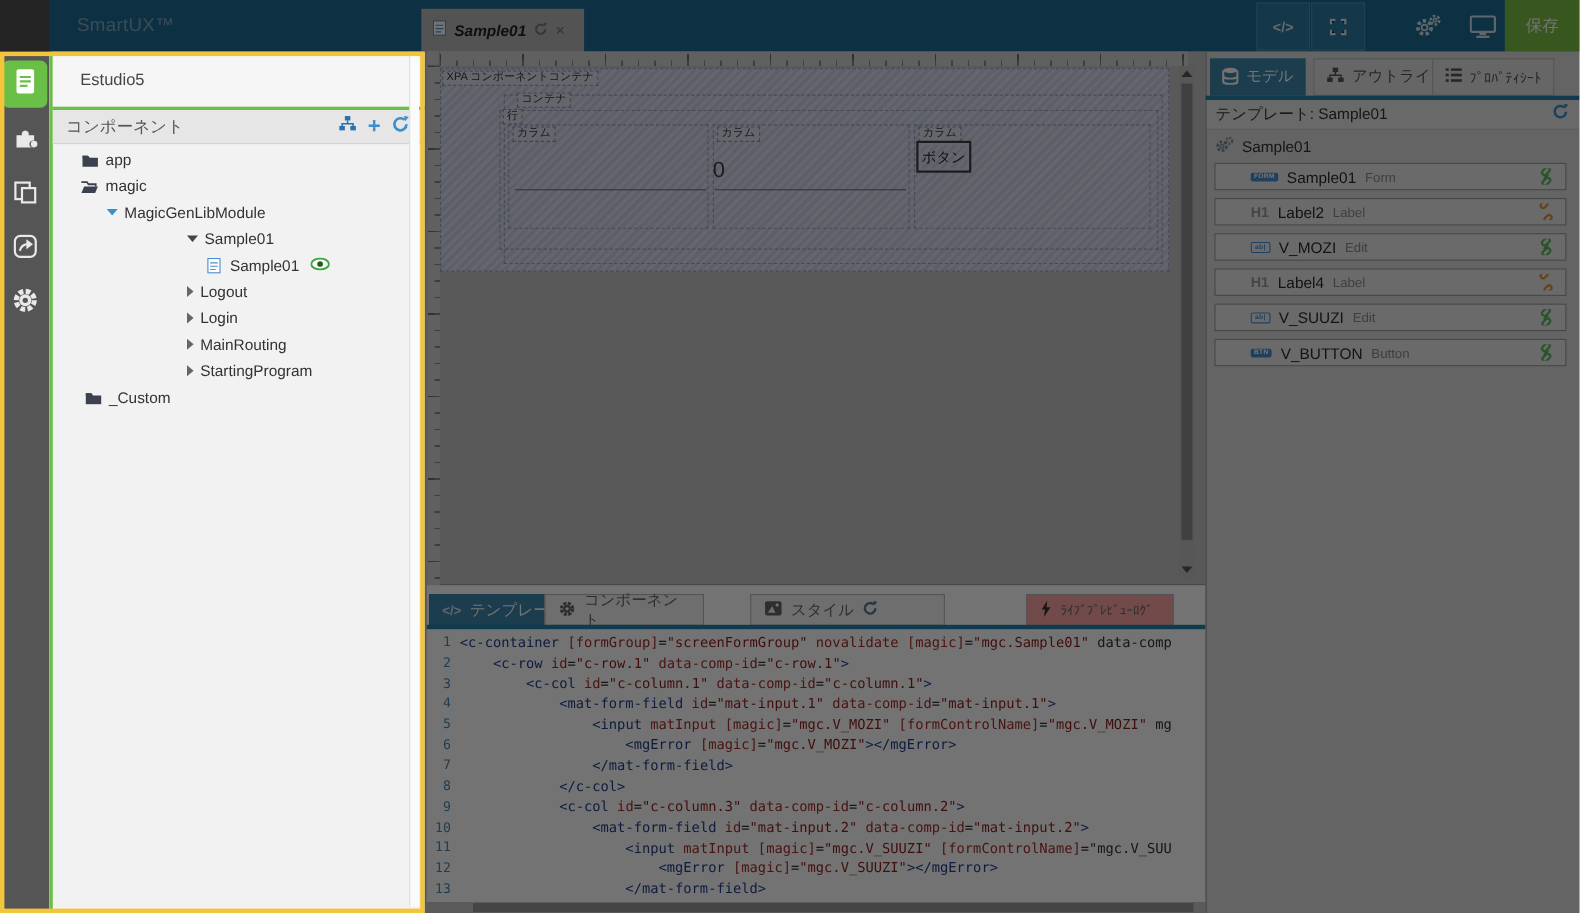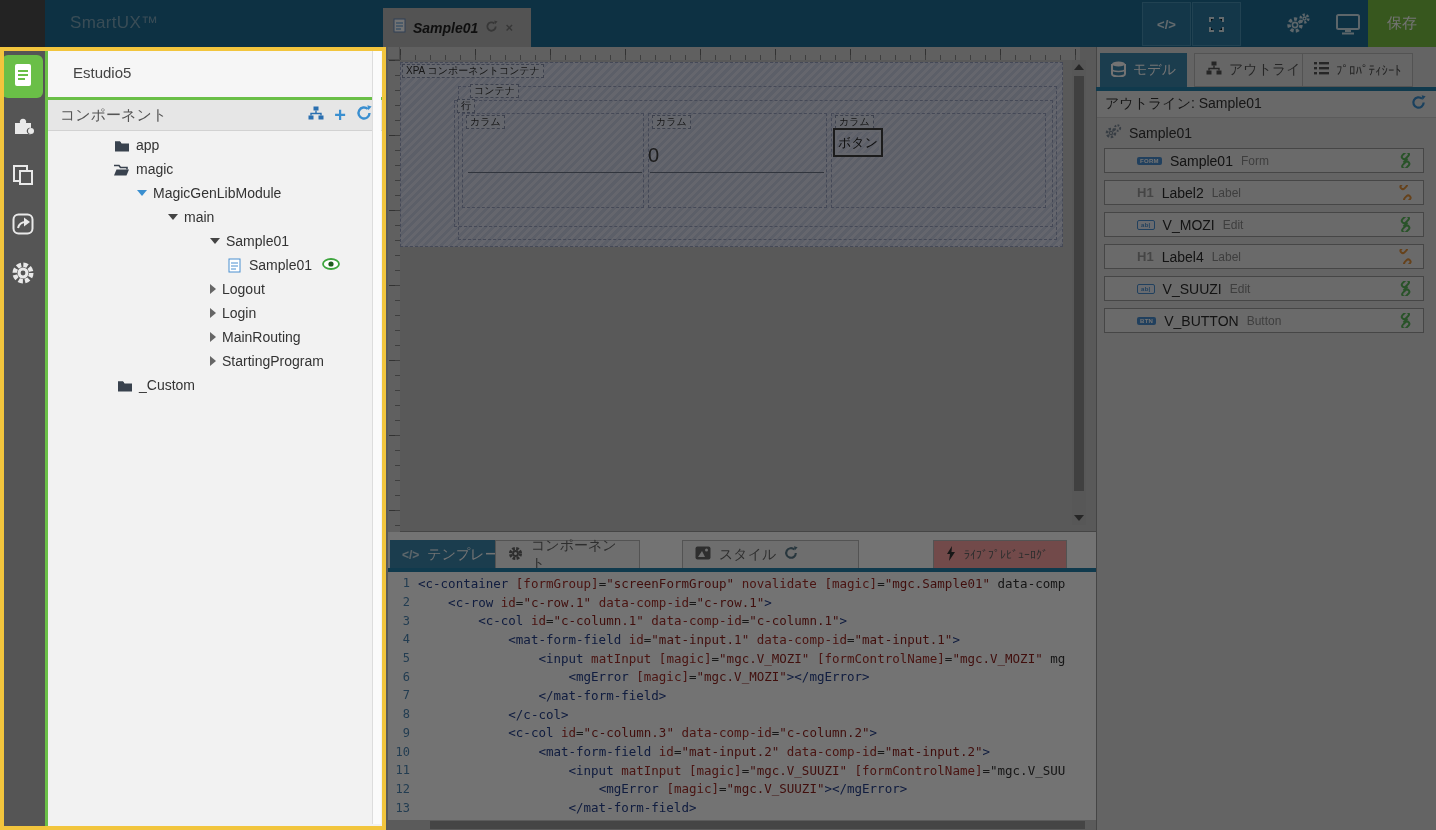--- a/index.html
+++ b/index.html
@@ -27,21 +27,21 @@
   #active-block { left:2px; top:8px; width:41px; height:43px; background:#6abf47; border-radius:6px; display:flex; align-items:center; justify-content:center; }
   .side-ic { position:absolute; left:0; width:45px; height:34px; display:flex; align-items:center; justify-content:center; }
 
   
   #left-panel { left:45px; top:47px; width:341px; height:783px; background:#f2f2f2; border-left:3px solid #6abf47; }
   #estudio-hdr { left:48px; top:47px; width:338px; height:50px; background:#f6f6f6; display:flex; align-items:center; padding-left:25px; font-size:15px; color:#444; }
   #green-line { left:48px; top:97px; width:338px; height:3px; background:#6abf47; }
   #comp-hdr { left:48px; top:100px; width:338px; height:31px; background:#e6e6e6; border-bottom:1px solid #d2d2d2; display:flex; align-items:center; padding:0 14px 0 12px; }
   #comp-hdr .t { font-size:15px; color:#555; flex:1; }
   #comp-hdr .ics { display:flex; gap:10px; align-items:center; }
-  #tree { left:48px; top:133px; width:324px; height:691px; overflow:hidden;margin-left:40px; }
+  #tree { left:48px; top:133px; width:324px; height:691px; overflow:hidden; }
   .tree-row { position:relative; height:24px; display:flex; align-items:center; gap:6px; font-size:14px; color:#333; }
   .lvl-a { padding-left:25px; } .lvl-b { padding-left:49px; } .lvl-c { padding-left:80px; }
   .lvl-d { padding-left:122px; } .lvl-e { padding-left:138px; } .lvl-f { padding-left:28px; }
   .tri { width:0; height:0; display:inline-block; }
   .tri-down { border-left:5px solid transparent; border-right:5px solid transparent; border-top:6px solid #444; }
   .tri-down.blue { border-top-color:#3a8fd0; }
   .tri-right { border-top:5px solid transparent; border-bottom:5px solid transparent; border-left:6px solid #666; }
   .ticon { display:inline-flex; width:17px; justify-content:center; }
   #lp-scroll { left:372px; top:47px; width:9px; height:777px; background:#fbfbfb; border-left:1px solid #ddd; }
 
@@ -225,24 +225,20 @@
           <svg width="17" height="13" viewBox="0 0 17 13">
             <path d="M1 2.5h5l1.5 2H14v2" fill="none" stroke="#39424e" stroke-width="1.6"></path>
             <path d="M3.5 6.5H16L13.5 12.5H1z" fill="#39424e"></path>
           </svg>
         </span>
         <span>magic</span>
       </div>
       <div class="tree-row lvl-b">
         <span class="tri tri-down blue"></span>
         <span>MagicGenLibModule</span>
-      </div>
-      <div class="tree-row lvl-c">
-        <span class="tri tri-down"></span>
-        <span>main</span>
       </div>
       <div class="tree-row lvl-d">
         <span class="tri tri-down"></span>
         <span>Sample01</span>
       </div>
       <div class="tree-row lvl-e">
         <span class="ticon">
           <svg width="13" height="15" viewBox="0 0 13 15">
             <rect x="1" y="1" width="11" height="13" fill="#fff" stroke="#4a8fd0"></rect>
             <line x1="3" y1="5" x2="10" y2="5" stroke="#4a8fd0"></line>
@@ -387,21 +383,21 @@
             <rect x="0" y="10" width="3" height="2.4"></rect>
             <rect x="5" y="0" width="10" height="2.4"></rect>
             <rect x="5" y="5" width="10" height="2.4"></rect>
             <rect x="5" y="10" width="10" height="2.4"></rect>
           </g>
         </svg></span>
     <span style="font-size:13px">ﾌﾟﾛﾊﾟﾃｨｼｰﾄ</span>
   </div>
   <div class="abs" id="r-underline"></div>
   <div class="abs" id="dm-header">
-    <span class="t">アウトライン: Sample01</span>
+    <span class="t">テンプレート: Sample01</span>
     <span><svg width="15" height="15" viewBox="0 0 16 16">
           <path d="M13.5 8a5.5 5.5 0 1 1-1.7-4" fill="none" stroke="#3a8fd0" stroke-width="2.4"></path>
           <polygon points="11.4,0.2 15.6,1.4 12.3,5.2" fill="#3a8fd0"></polygon>
         </svg></span>
   </div>
   <div class="abs" id="dm-group">
     <span><svg width="17" height="15" viewBox="0 0 17 15">
           <circle cx="6" cy="9" r="4" fill="none" stroke="#7d8a98" stroke-width="2.6" stroke-dasharray="2.4 1.6"></circle>
           <circle cx="6" cy="9" r="1.6" fill="none" stroke="#7d8a98" stroke-width="1.2"></circle>
           <circle cx="12.5" cy="4" r="2.7" fill="none" stroke="#7d8a98" stroke-width="2" stroke-dasharray="1.8 1.3"></circle>

